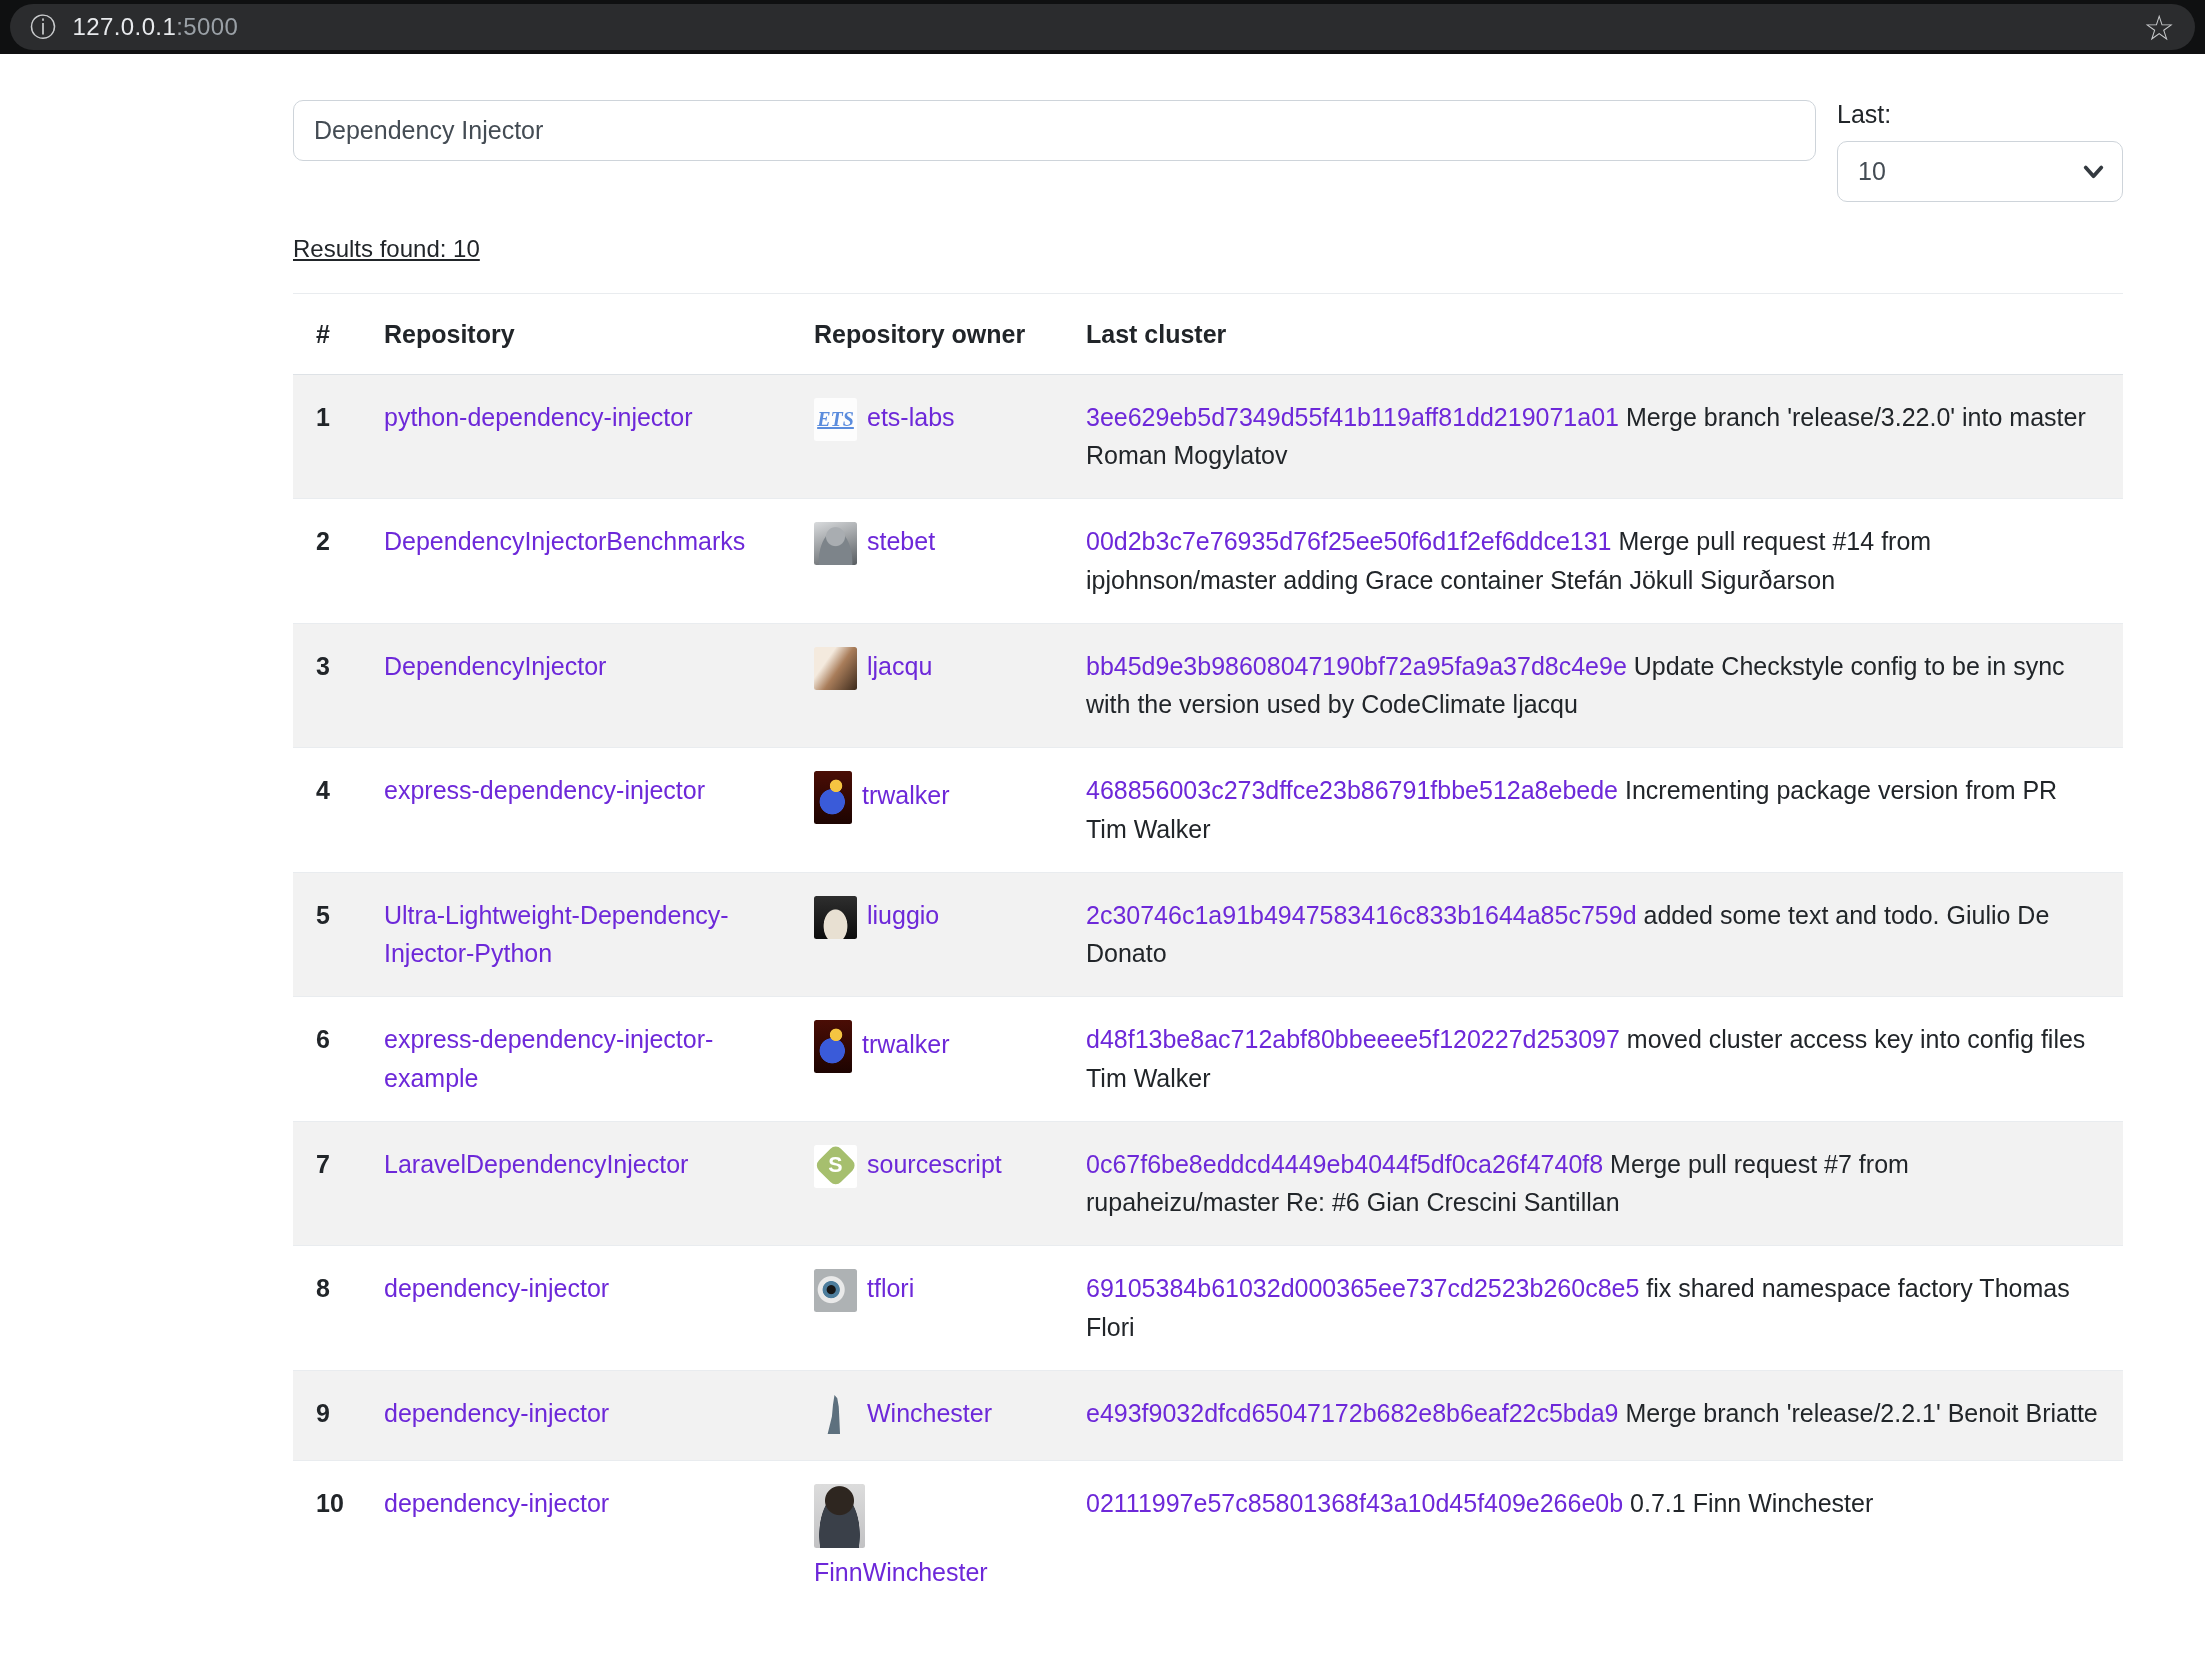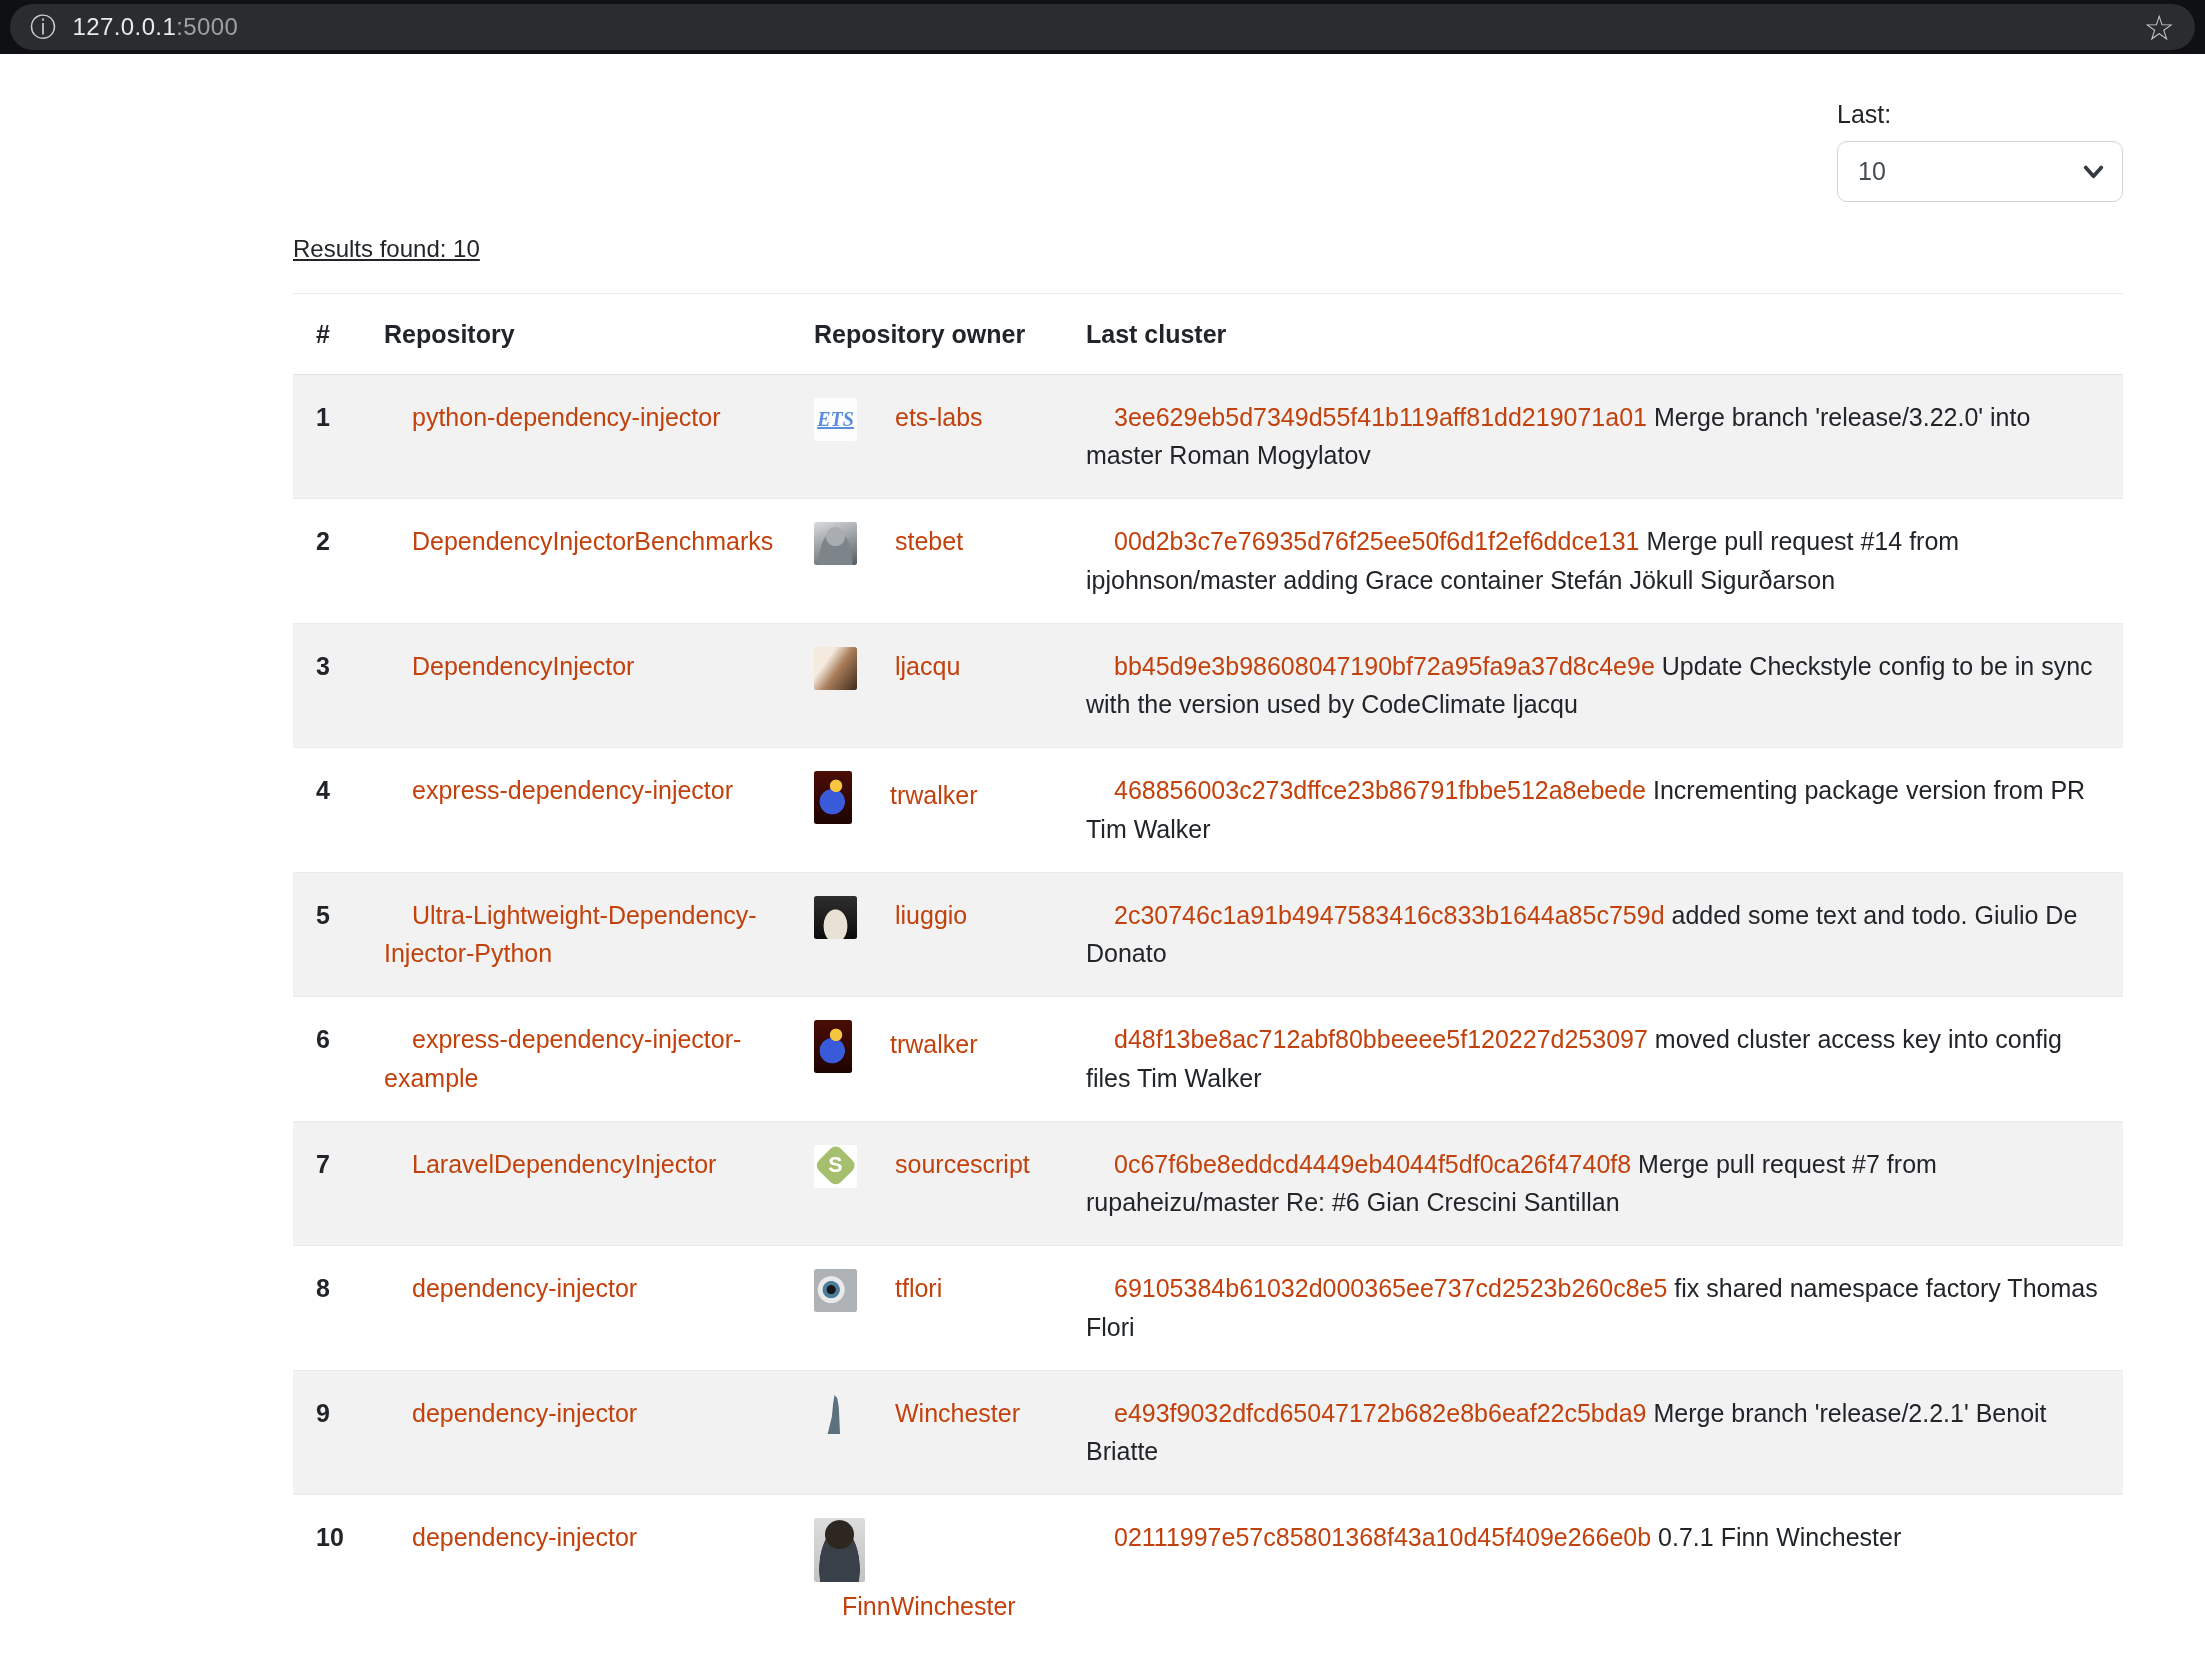--- a/index.html
+++ b/index.html
@@ -61,21 +61,21 @@
     padding: 26px 20px 25px 0; border-bottom: 1.6px solid #dee2e6;
   }
   .results-table th.col-num, .results-table td.col-num { padding-left: 23px; }
   .results-table tbody td, .results-table tbody th {
     padding: 23px 20px 23px 0; vertical-align: top; text-align: left;
     line-height: 1.55; border-top: 0.8px solid #e9ecef;
   }
   .results-table tbody tr:nth-child(odd) { background: #f2f2f2; }
   .row-num { font-weight: 700; }
 
-  a { color: #c2410c; text-decoration: none; margin-left: 28px; }
+  a { color: #6d28d9; text-decoration: none; }
   .commit-message { color: #212529; }
 
   
   .avatar {
     width: 43px; height: 43px; display: inline-block; vertical-align: middle;
     margin-right: 10px; border-radius: 2.5px; position: relative; overflow: hidden;
   }
   .avatar .avatar-text { position: absolute; inset: 0; display: flex; align-items: center; justify-content: center; z-index: 2; }
 
   .av-ets-labs-logo { background: #fdfdfd; }
@@ -115,20 +115,21 @@
     <span class="info-icon">ⓘ</span>
     <span class="url-text"><span>127.0.0.1</span><span class="url-port">:5000</span></span>
     <span class="star-icon">☆</span>
   </div>
 </div>
 
 <div class="content">
 
   <div class="search-row">
     <div class="search-col">
+      <input class="text-input" type="text" value="Dependency Injector" style="">
     </div>
     <div class="limit-col">
       <label class="field-label">Last:</label>
       <div class="select-box">
         <span>10</span>
         <span class="chev">
           <svg width="25" height="25" viewBox="0 0 16 16">
               <path d="M3 5.5l5 5.5 5-5.5" fill="none" stroke="#343a40" stroke-width="2.4" stroke-linecap="round" stroke-linejoin="round"></path>
             </svg>
         </span>

